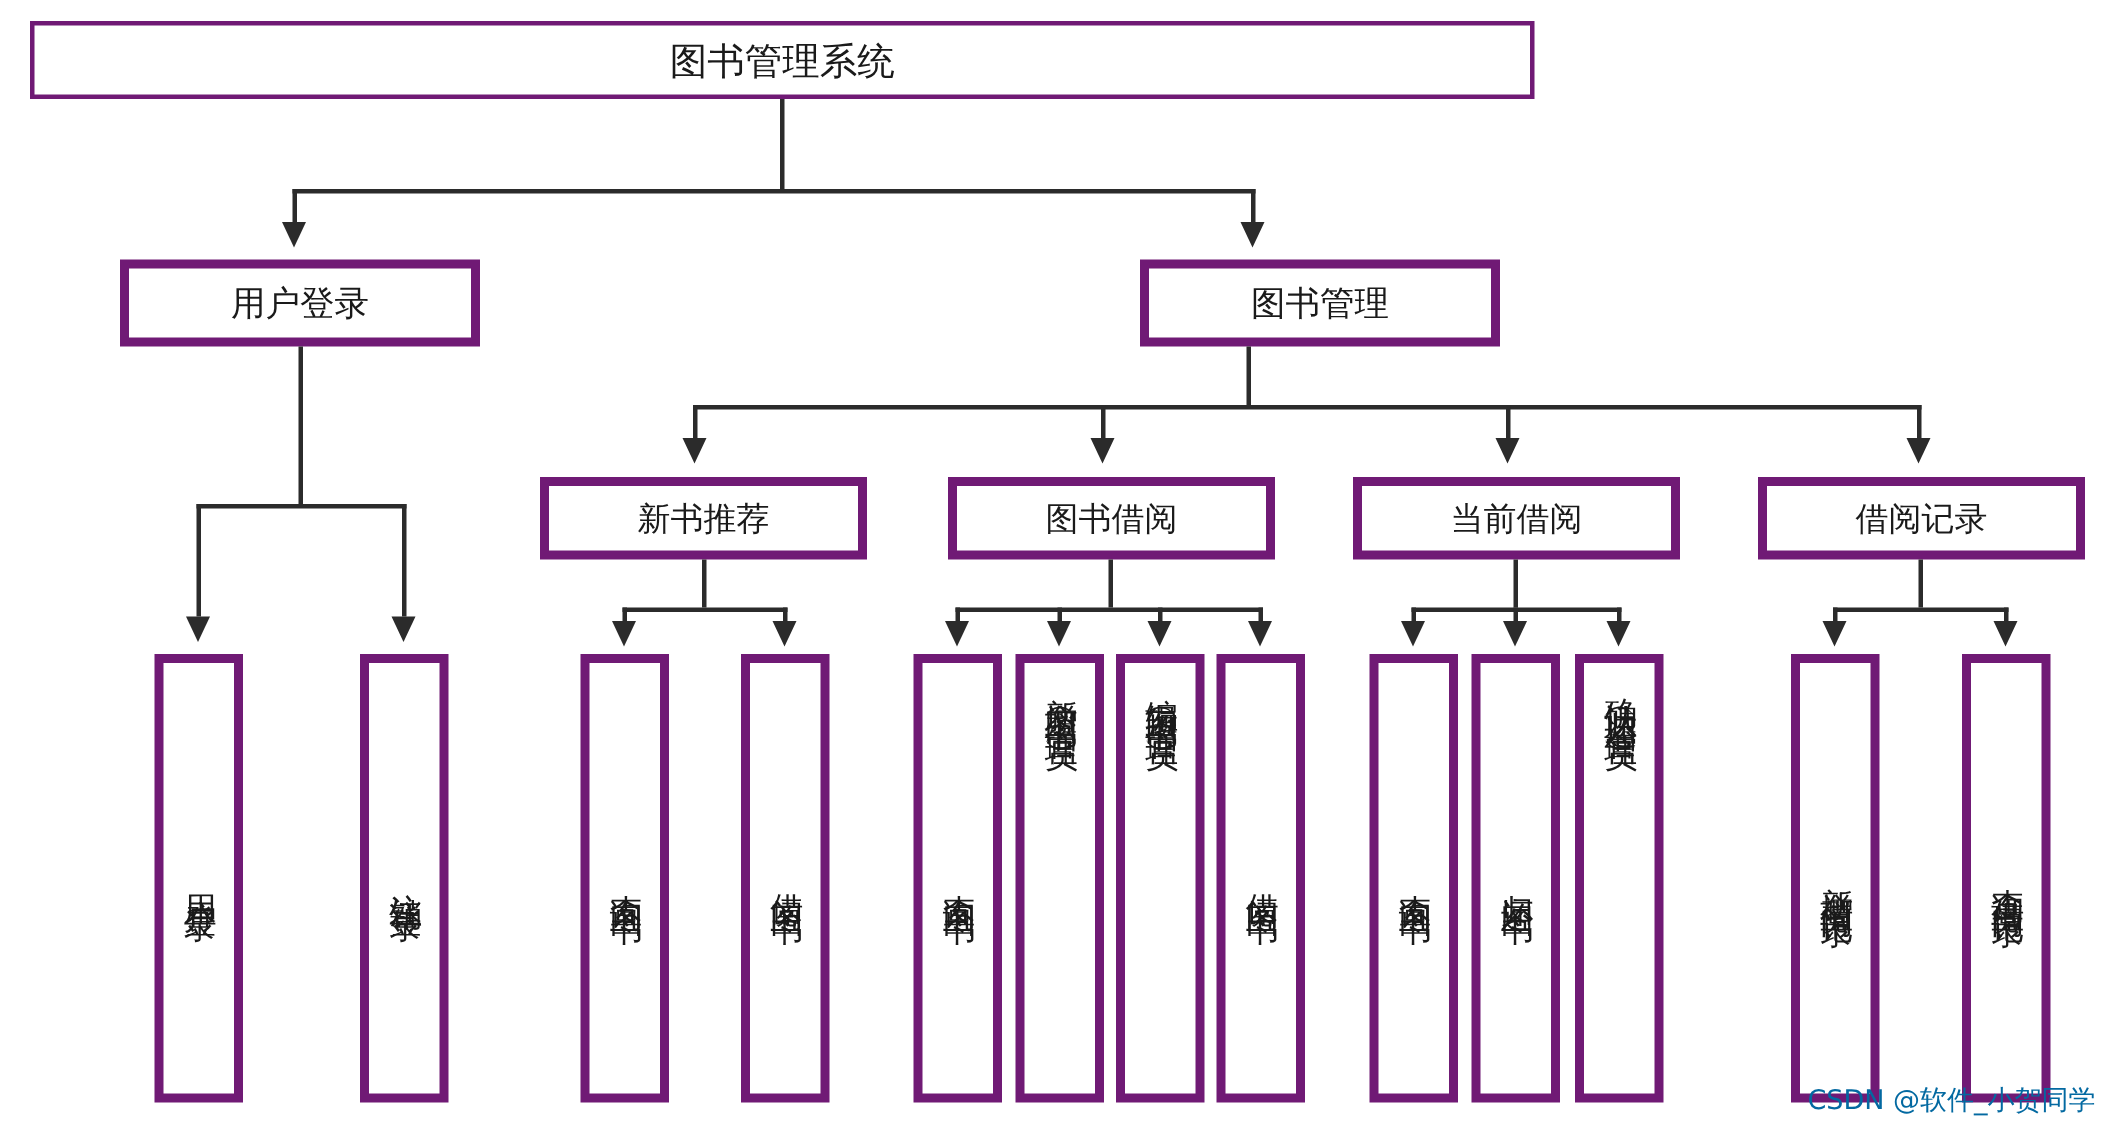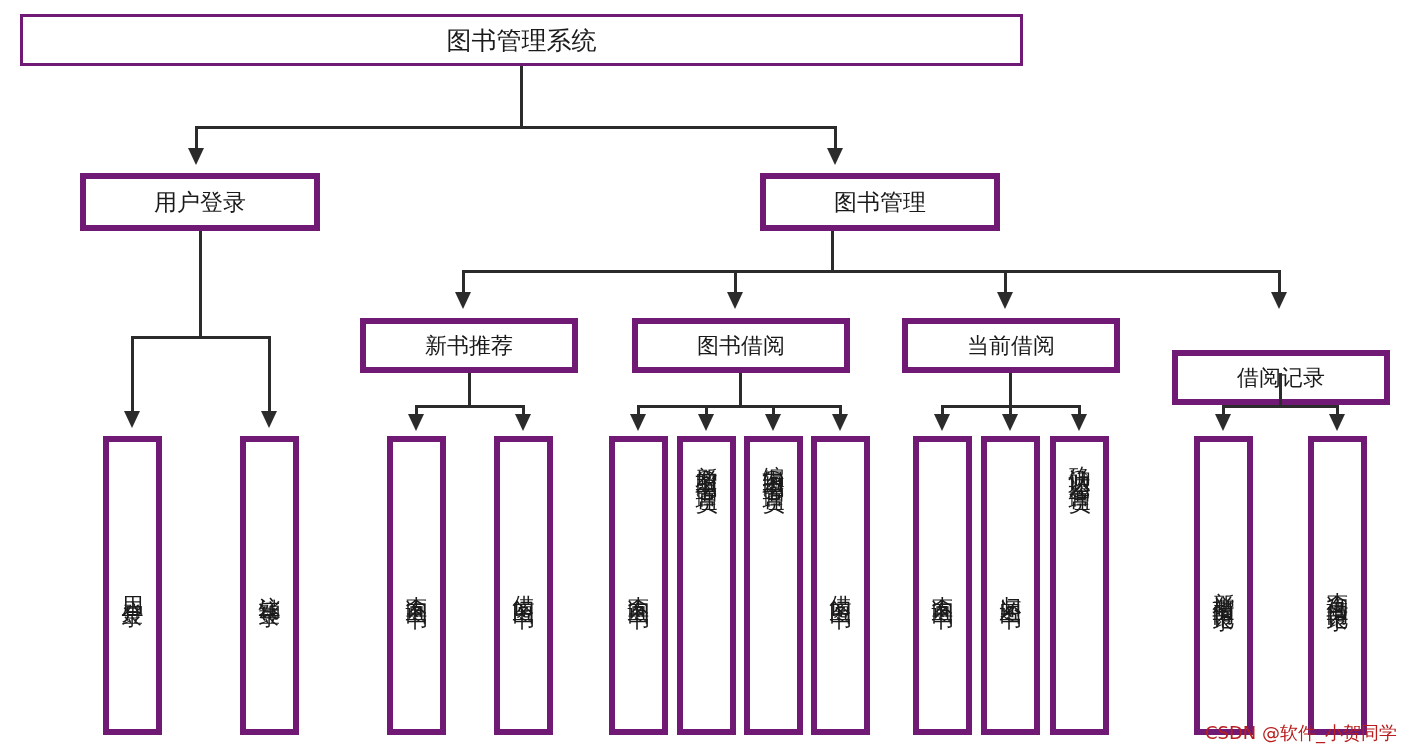--- a/index.html
+++ b/index.html
@@ -80,21 +80,21 @@
     border-left: 8px solid transparent;
     border-right: 8px solid transparent;
     border-top: 17px solid #2b2b2b;
   }
   
   #watermark {
     position: absolute;
     right: 8px;
     bottom: 2px;
     font-size: 18px;
-    color: #b91c1c;
+    color: #0369a1;
     white-space: nowrap;
     font-family: "DejaVu Sans", "Liberation Sans", sans-serif;
   }
 </style>
 </head>
 <body>
 
 <div id="canvas">
 
   <div class="node root" style="left:20px; top:14px; width:1003px; height:52px;">
@@ -138,21 +138,21 @@
 
   <div class="node lvl2" style="left:360px; top:318px; width:218px; height:55px;">
     <span>新书推荐</span>
   </div>
   <div class="node lvl2" style="left:632px; top:318px; width:218px; height:55px;">
     <span>图书借阅</span>
   </div>
   <div class="node lvl2" style="left:902px; top:318px; width:218px; height:55px;align-items:center;">
     <span>当前借阅</span>
   </div>
-  <div class="node lvl2" style="left:1172px; top:318px; width:218px; height:55px;margin-top:32px;">
+  <div class="node lvl2" style="left:1172px; top:318px; width:218px; height:55px;">
     <span>借阅记录</span>
   </div>
 
   <div class="vline" style="left:468px; top:373px; height:32px;"></div>
   <div class="hline" style="left:415px; top:405px; width:110px;"></div>
   <div class="vline" style="left:415px; top:405px; height:9px;"></div>
   <div class="arrow" style="left:408px; top:414px;"></div>
   <div class="vline" style="left:522px; top:405px; height:9px;"></div>
   <div class="arrow" style="left:515px; top:414px;"></div>
 

